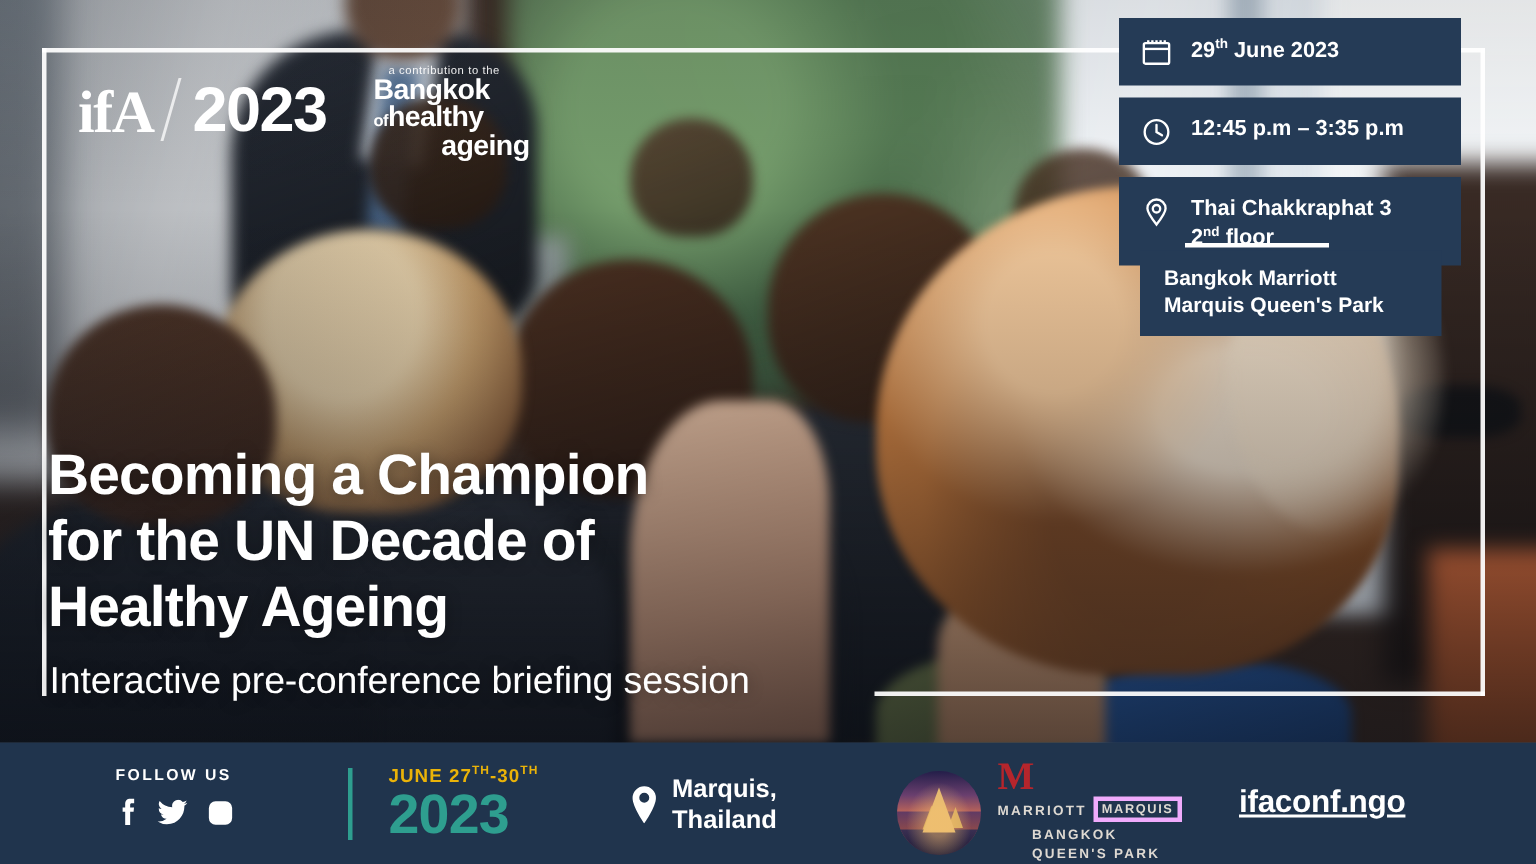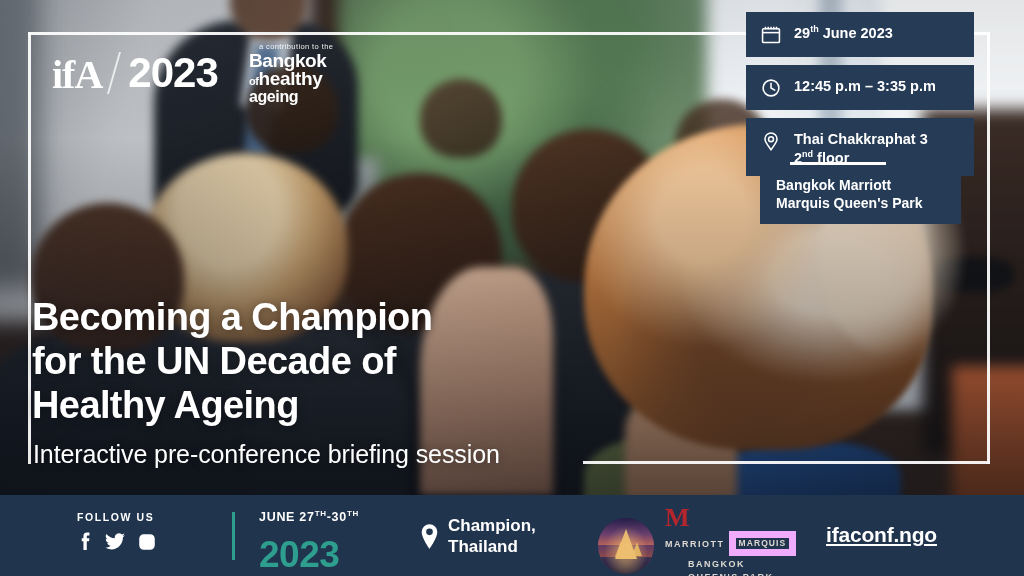--- a/index.html
+++ b/index.html
@@ -188,21 +188,21 @@
 
   .decade-logo { position:absolute; left:249px; top:42px; width:104px; }
   .decade-kicker {
     font-size:7.5px; color:rgba(255,255,255,.92); letter-spacing:.4px;
     margin-left:10px; margin-bottom:1px; white-space:nowrap;
   }
   .decade-main { font-weight:700; color:#fff; line-height:.97; }
   .decade-l1 { font-size:19px; letter-spacing:-.4px; }
   .decade-l2 { font-size:19px; letter-spacing:-.4px; }
   .decade-l2 .of { font-size:11px; font-weight:700; }
-  .decade-l3 { font-size:16px; letter-spacing:-.4px; }
+  .decade-l3 { font-size:19px; letter-spacing:-.4px;text-align:right; }
 
   
   .cards { position:absolute; left:746px; top:12px; width:228px; }
   .card {
     background:#253b56; color:#fff; display:flex; align-items:flex-start;
     gap:12px; padding:11px 14px; margin-bottom:8px;
   }
   .card-icon { flex:0 0 auto; width:22px; height:22px; margin-top:1px; }
   .card-icon svg { display:block; width:22px; height:22px; }
   .card-text { font-size:14.5px; font-weight:600; line-height:1.3; padding-top:1px; }
@@ -239,21 +239,21 @@
   .f-follow-label {
     font-size:10.5px; font-weight:700; color:#fff; letter-spacing:1.6px; margin-bottom:9px;
   }
   .f-social { display:flex; align-items:center; gap:13px; }
   .f-social svg { display:block; fill:#fff; }
 
   .f-divider { position:absolute; left:232px; top:17px; width:2.5px; height:48px; background:#2e9e8f; }
 
   .f-dates { position:absolute; left:259px; top:14px; }
   .f-dates-line {
-    font-size:12.5px; font-weight:700; color:#ffffff; letter-spacing:.7px; margin-bottom:12px;
+    font-size:12.5px; font-weight:700; color:#eab308; letter-spacing:.7px; margin-bottom:0px;
   }
   .f-dates-line sup { font-size:8px; vertical-align:super; }
   .f-year { font-size:37px; font-weight:700; color:#2e9e8f; line-height:1.02; letter-spacing:-.5px; }
 
   .f-loc { position:absolute; left:420px; top:21px; display:flex; align-items:center; gap:9px; }
   .f-loc svg { display:block; fill:#fff; }
   .f-loc-text { font-size:17px; font-weight:700; color:#fff; line-height:1.22; }
 
   .f-hotel { position:absolute; left:598px; top:13px; display:flex; align-items:center; gap:11px; }
   .hotel-photo {
@@ -285,21 +285,21 @@
 
   .hotel-txt { color:#e8e3dc; }
   .hotel-m {
     font-family:"Liberation Serif", serif; font-size:26px; font-weight:700;
     color:#b5252c; line-height:.78; letter-spacing:-2px; margin-bottom:3px;
   }
   .hotel-l1 { display:flex; align-items:center; gap:4px; margin-bottom:2px; }
   .hotel-marriott { font-size:9px; font-weight:700; letter-spacing:1.5px; color:#ded9d2; }
   .hotel-marquis {
     font-size:8.5px; font-weight:700; letter-spacing:1.1px; color:#ded9d2;
-    border:7px solid #f0abfc; padding:0 3px 1px;
+    border:3px solid #f0abfc; padding:0 3px 1px;
   }
   .hotel-l2 { font-size:9px; font-weight:700; letter-spacing:1.5px; color:#ded9d2; line-height:1.45;padding-left:23px; }
 
   .f-url { position:absolute; left:826px; top:28px; font-size:21px; font-weight:700; color:#fff; letter-spacing:-.2px; }
 </style>
 </head>
 <body>
 
 <div id="poster">
 
@@ -449,21 +449,21 @@
       <div class="f-year">2023</div>
     </div>
 
     <div class="f-loc">
       <span>
         <svg width="19" height="25" viewBox="0 0 20 26">
             <path d="M10 0a8.2 8.2 0 0 0-8.2 8.2C1.8 14.4 10 26 10 26s8.2-11.6 8.2-17.8A8.2 8.2 0 0 0 10 0zm0 11.6a3.5 3.5 0 1 1 0-7 3.5 3.5 0 0 1 0 7z"></path>
           </svg>
       </span>
       <span class="f-loc-text">
-        <div>Champion,</div>
+        <div>Marquis,</div>
         <div>Thailand</div>
       </span>
     </div>
 
     <div class="f-hotel">
       <div class="hotel-photo">
         <div class="hp-sky"></div>
         <div class="hp-water"></div>
         <div class="hp-temple2"></div>
         <div class="hp-temple3"></div>

